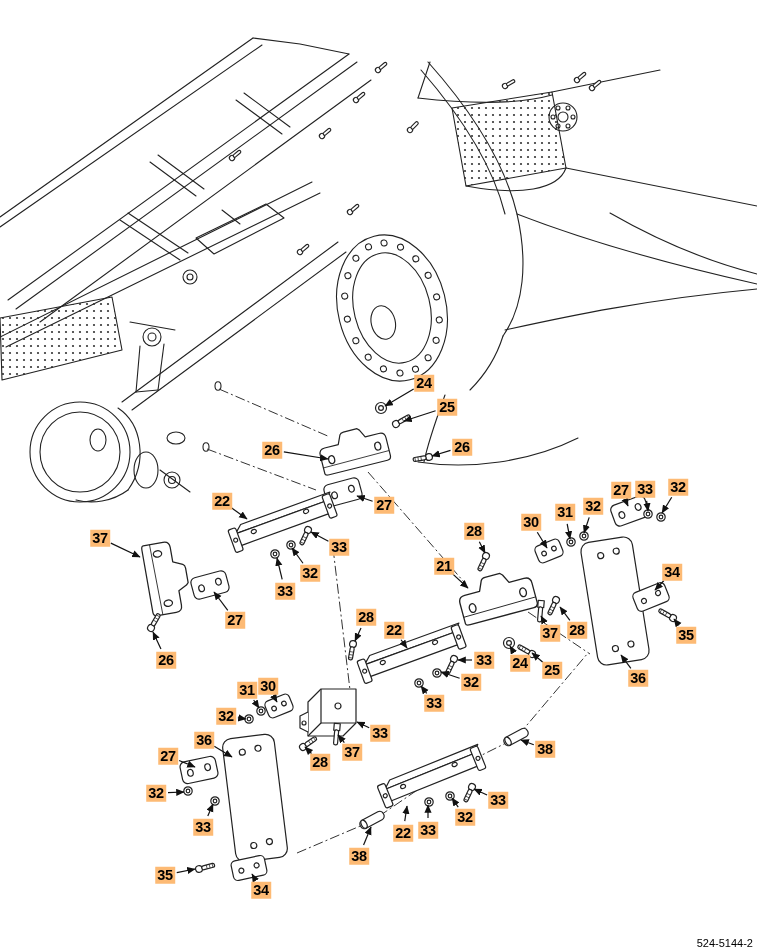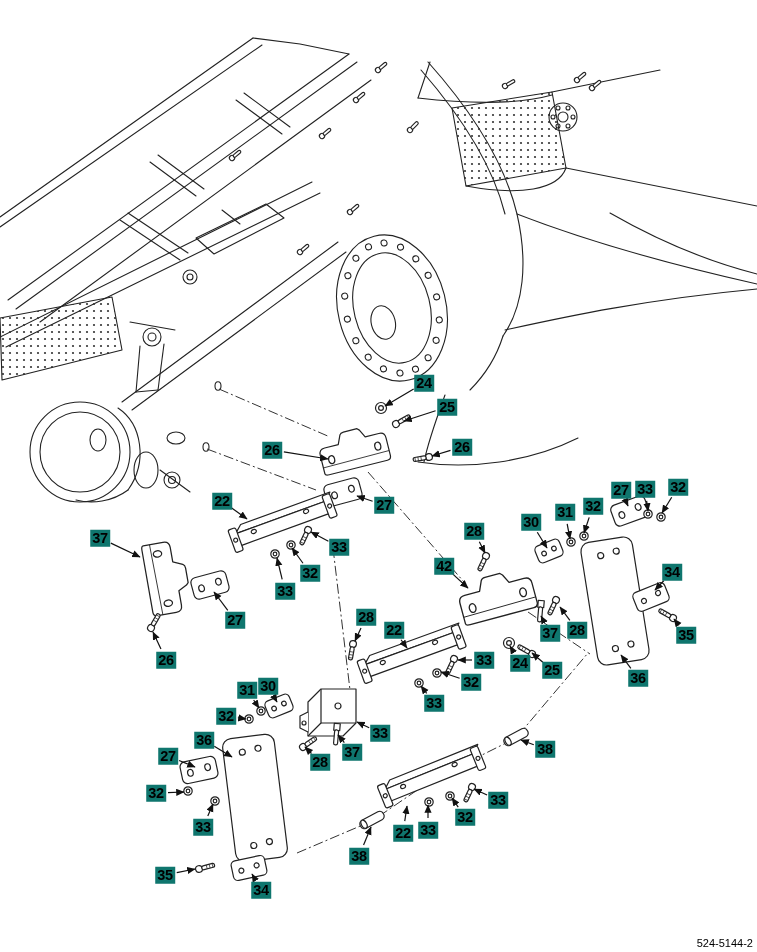--- a/index.html
+++ b/index.html
@@ -4,21 +4,21 @@
 <style>
   html,body{margin:0;padding:0}
   body{width:757px;height:952px;position:relative;background:#fff;overflow:hidden;
        font-family:"Liberation Sans",sans-serif}
   svg.layer{position:absolute;left:0;top:0;width:757px;height:952px}
   .line-art{stroke:#222;stroke-width:1.1;fill:none;stroke-linecap:round;stroke-linejoin:round}
   .part{stroke:#222;stroke-width:1.2;fill:#fff;stroke-linejoin:round}
   .dashdot{stroke:#333;stroke-width:1;fill:none;stroke-dasharray:10 3 2 3}
   .callout{position:absolute;transform:translate(-50%,-50%);
            font:bold 14.5px/1 "Liberation Sans",sans-serif;color:#000;
-           background:#0f766e;padding:1px 2px;letter-spacing:-0.3px;white-space:nowrap}
+           background:#fdba74;padding:1px 2px;letter-spacing:-0.3px;white-space:nowrap}
   #figure-number{position:absolute;right:4px;bottom:3px;
            font:11px "Liberation Sans",sans-serif;color:#000}
   #leader-svg line{stroke:#111;stroke-width:1.2}
 </style>
 </head>
 <body>
 
 <svg class="layer" viewBox="0 0 757 952">
   <defs>
     <pattern id="dots" width="7" height="7" patternUnits="userSpaceOnUse">
@@ -347,21 +347,21 @@
     <div class="callout" style="left: 285px; top: 591px;">33</div>
     <div class="callout" style="left: 235px; top: 620px;">27</div>
     <div class="callout" style="left: 166px; top: 660px;">26</div>
     <div class="callout" style="left: 474px; top: 531px;">28</div>
     <div class="callout" style="left: 531px; top: 522px;">30</div>
     <div class="callout" style="left: 565px; top: 512px;">31</div>
     <div class="callout" style="left: 593px; top: 506px;">32</div>
     <div class="callout" style="left: 621px; top: 490px;">27</div>
     <div class="callout" style="left: 645px; top: 489px;">33</div>
     <div class="callout" style="left: 678px; top: 487px;">32</div>
-    <div class="callout" style="left: 444px; top: 566px;">42</div>
+    <div class="callout" style="left: 444px; top: 566px;">21</div>
     <div class="callout" style="left: 672px; top: 572px;">34</div>
     <div class="callout" style="left: 550px; top: 633px;">37</div>
     <div class="callout" style="left: 577px; top: 630px;">28</div>
     <div class="callout" style="left: 520px; top: 663px;">24</div>
     <div class="callout" style="left: 552px; top: 670px;">25</div>
     <div class="callout" style="left: 686px; top: 635px;">35</div>
     <div class="callout" style="left: 638px; top: 678px;">36</div>
     <div class="callout" style="left: 366px; top: 617px;">28</div>
     <div class="callout" style="left: 394px; top: 630px;">22</div>
     <div class="callout" style="left: 484px; top: 660px;">33</div>

